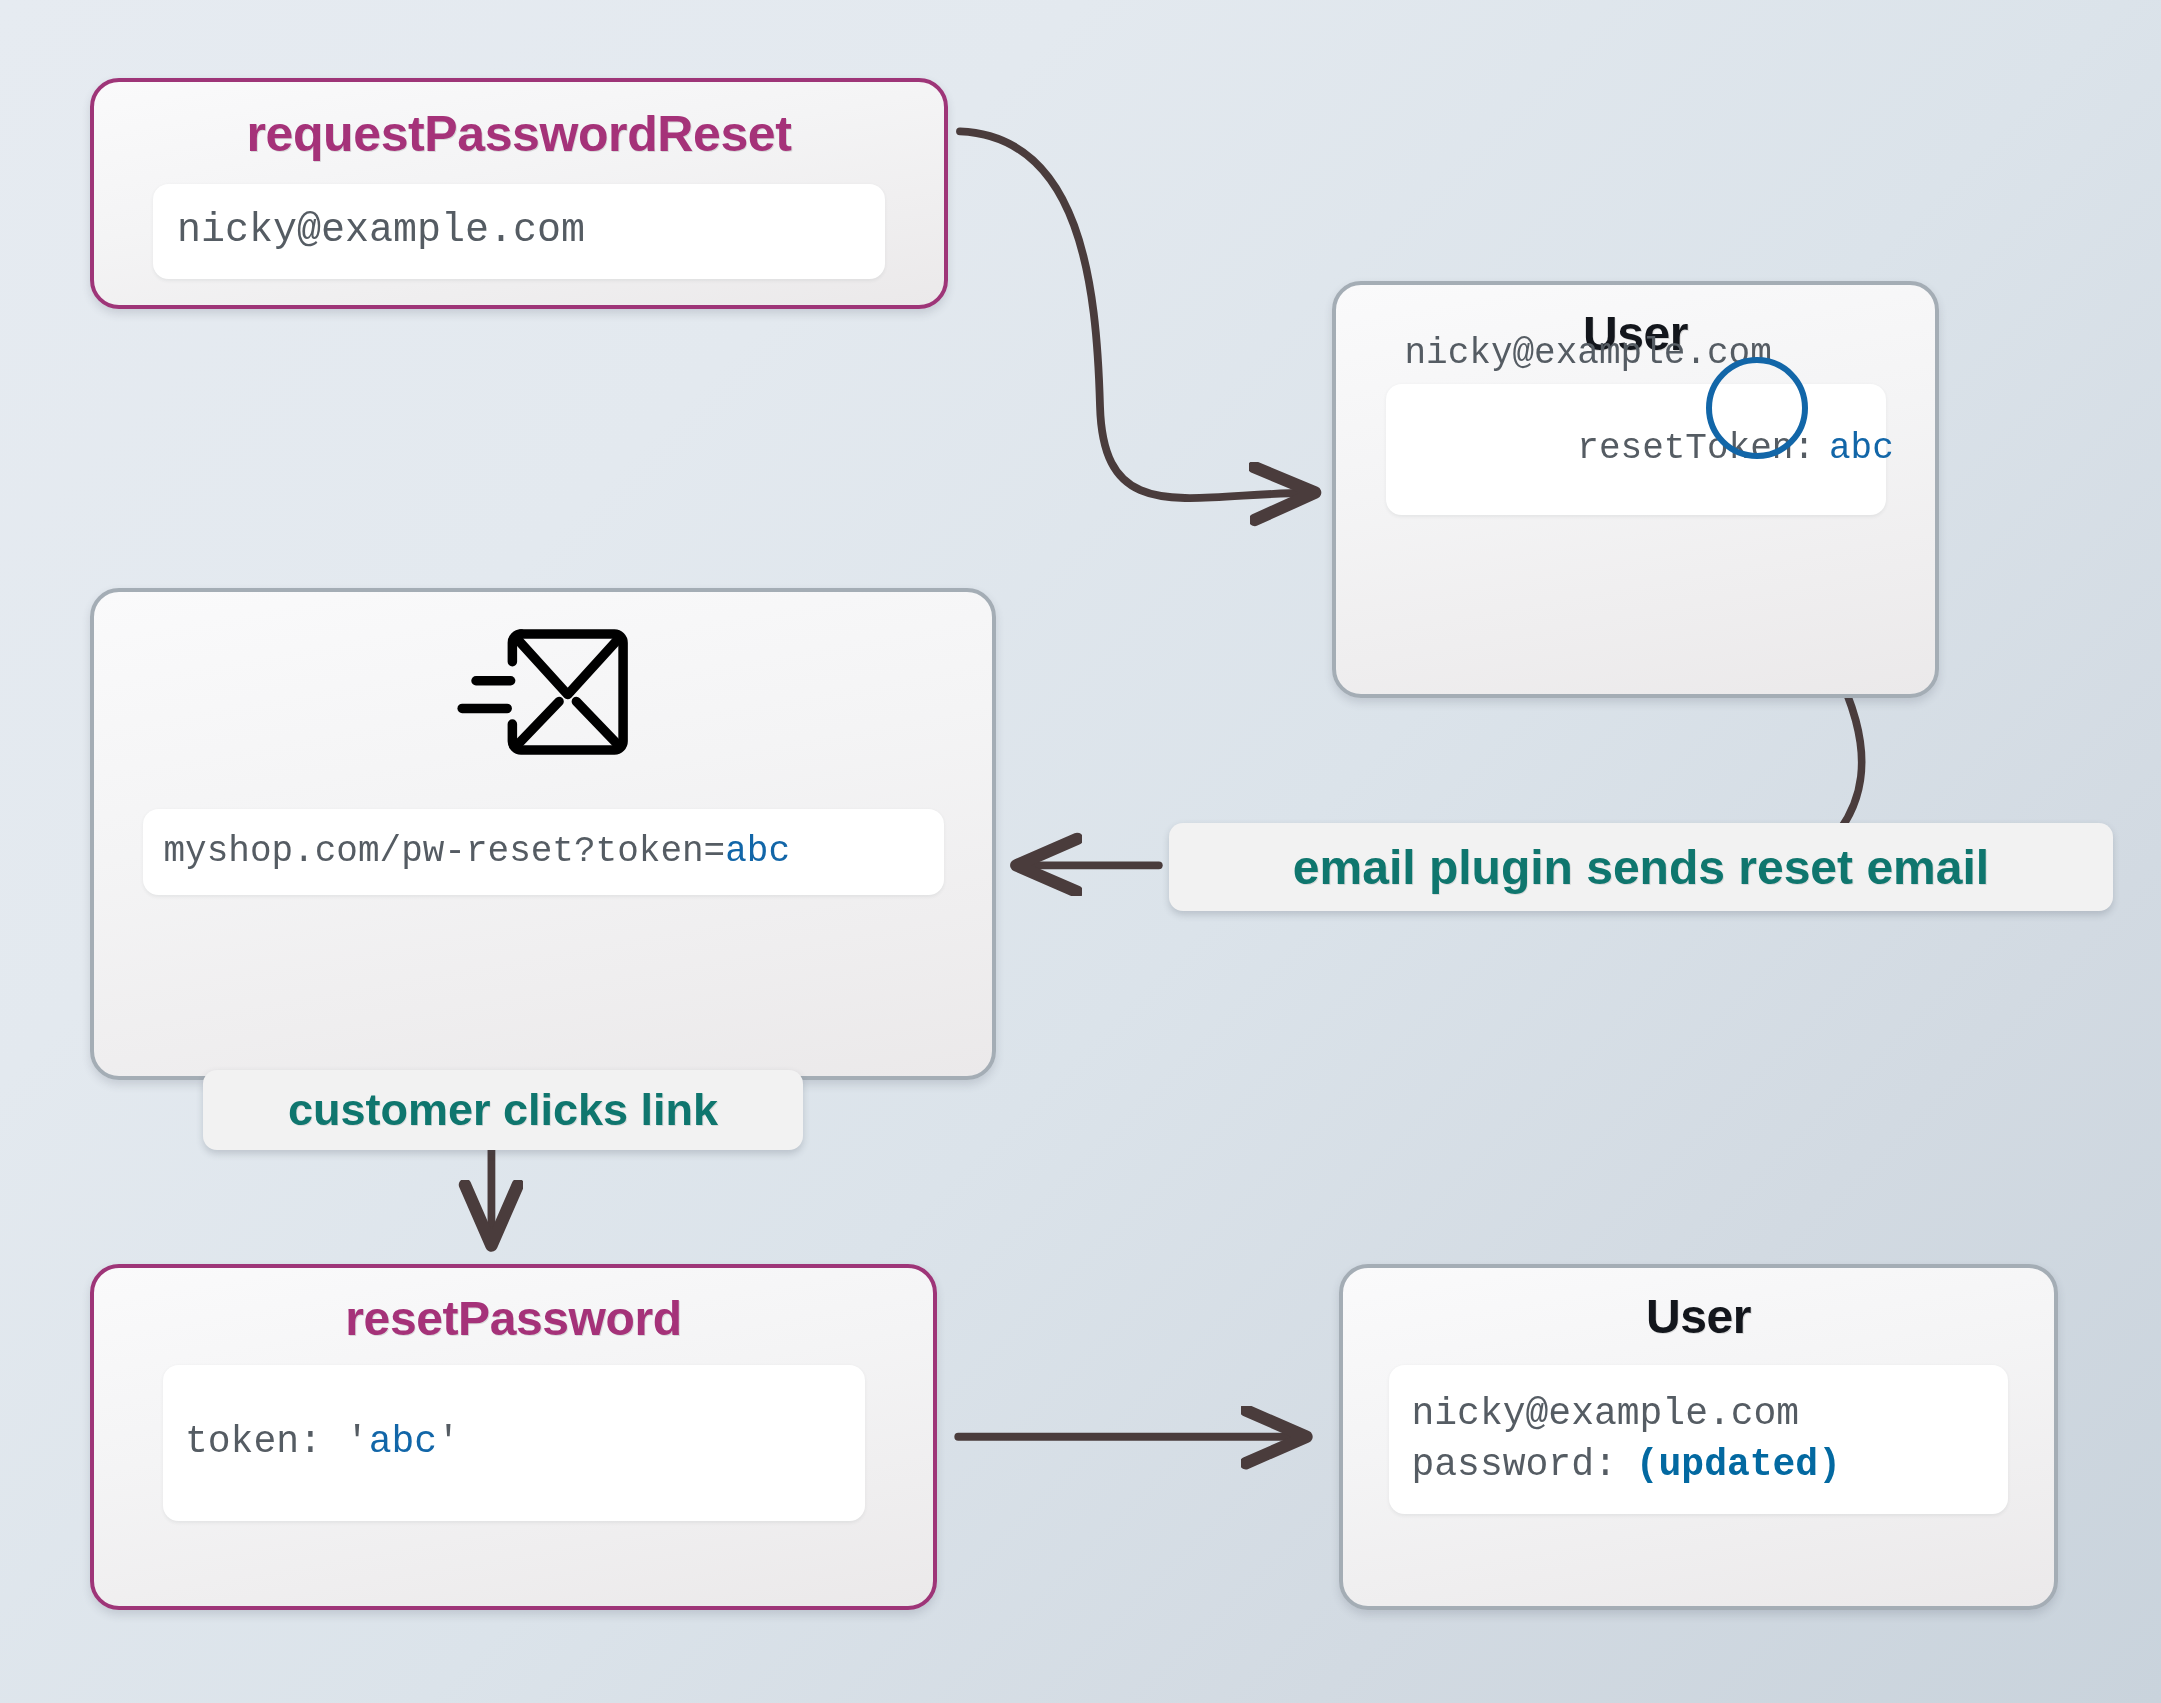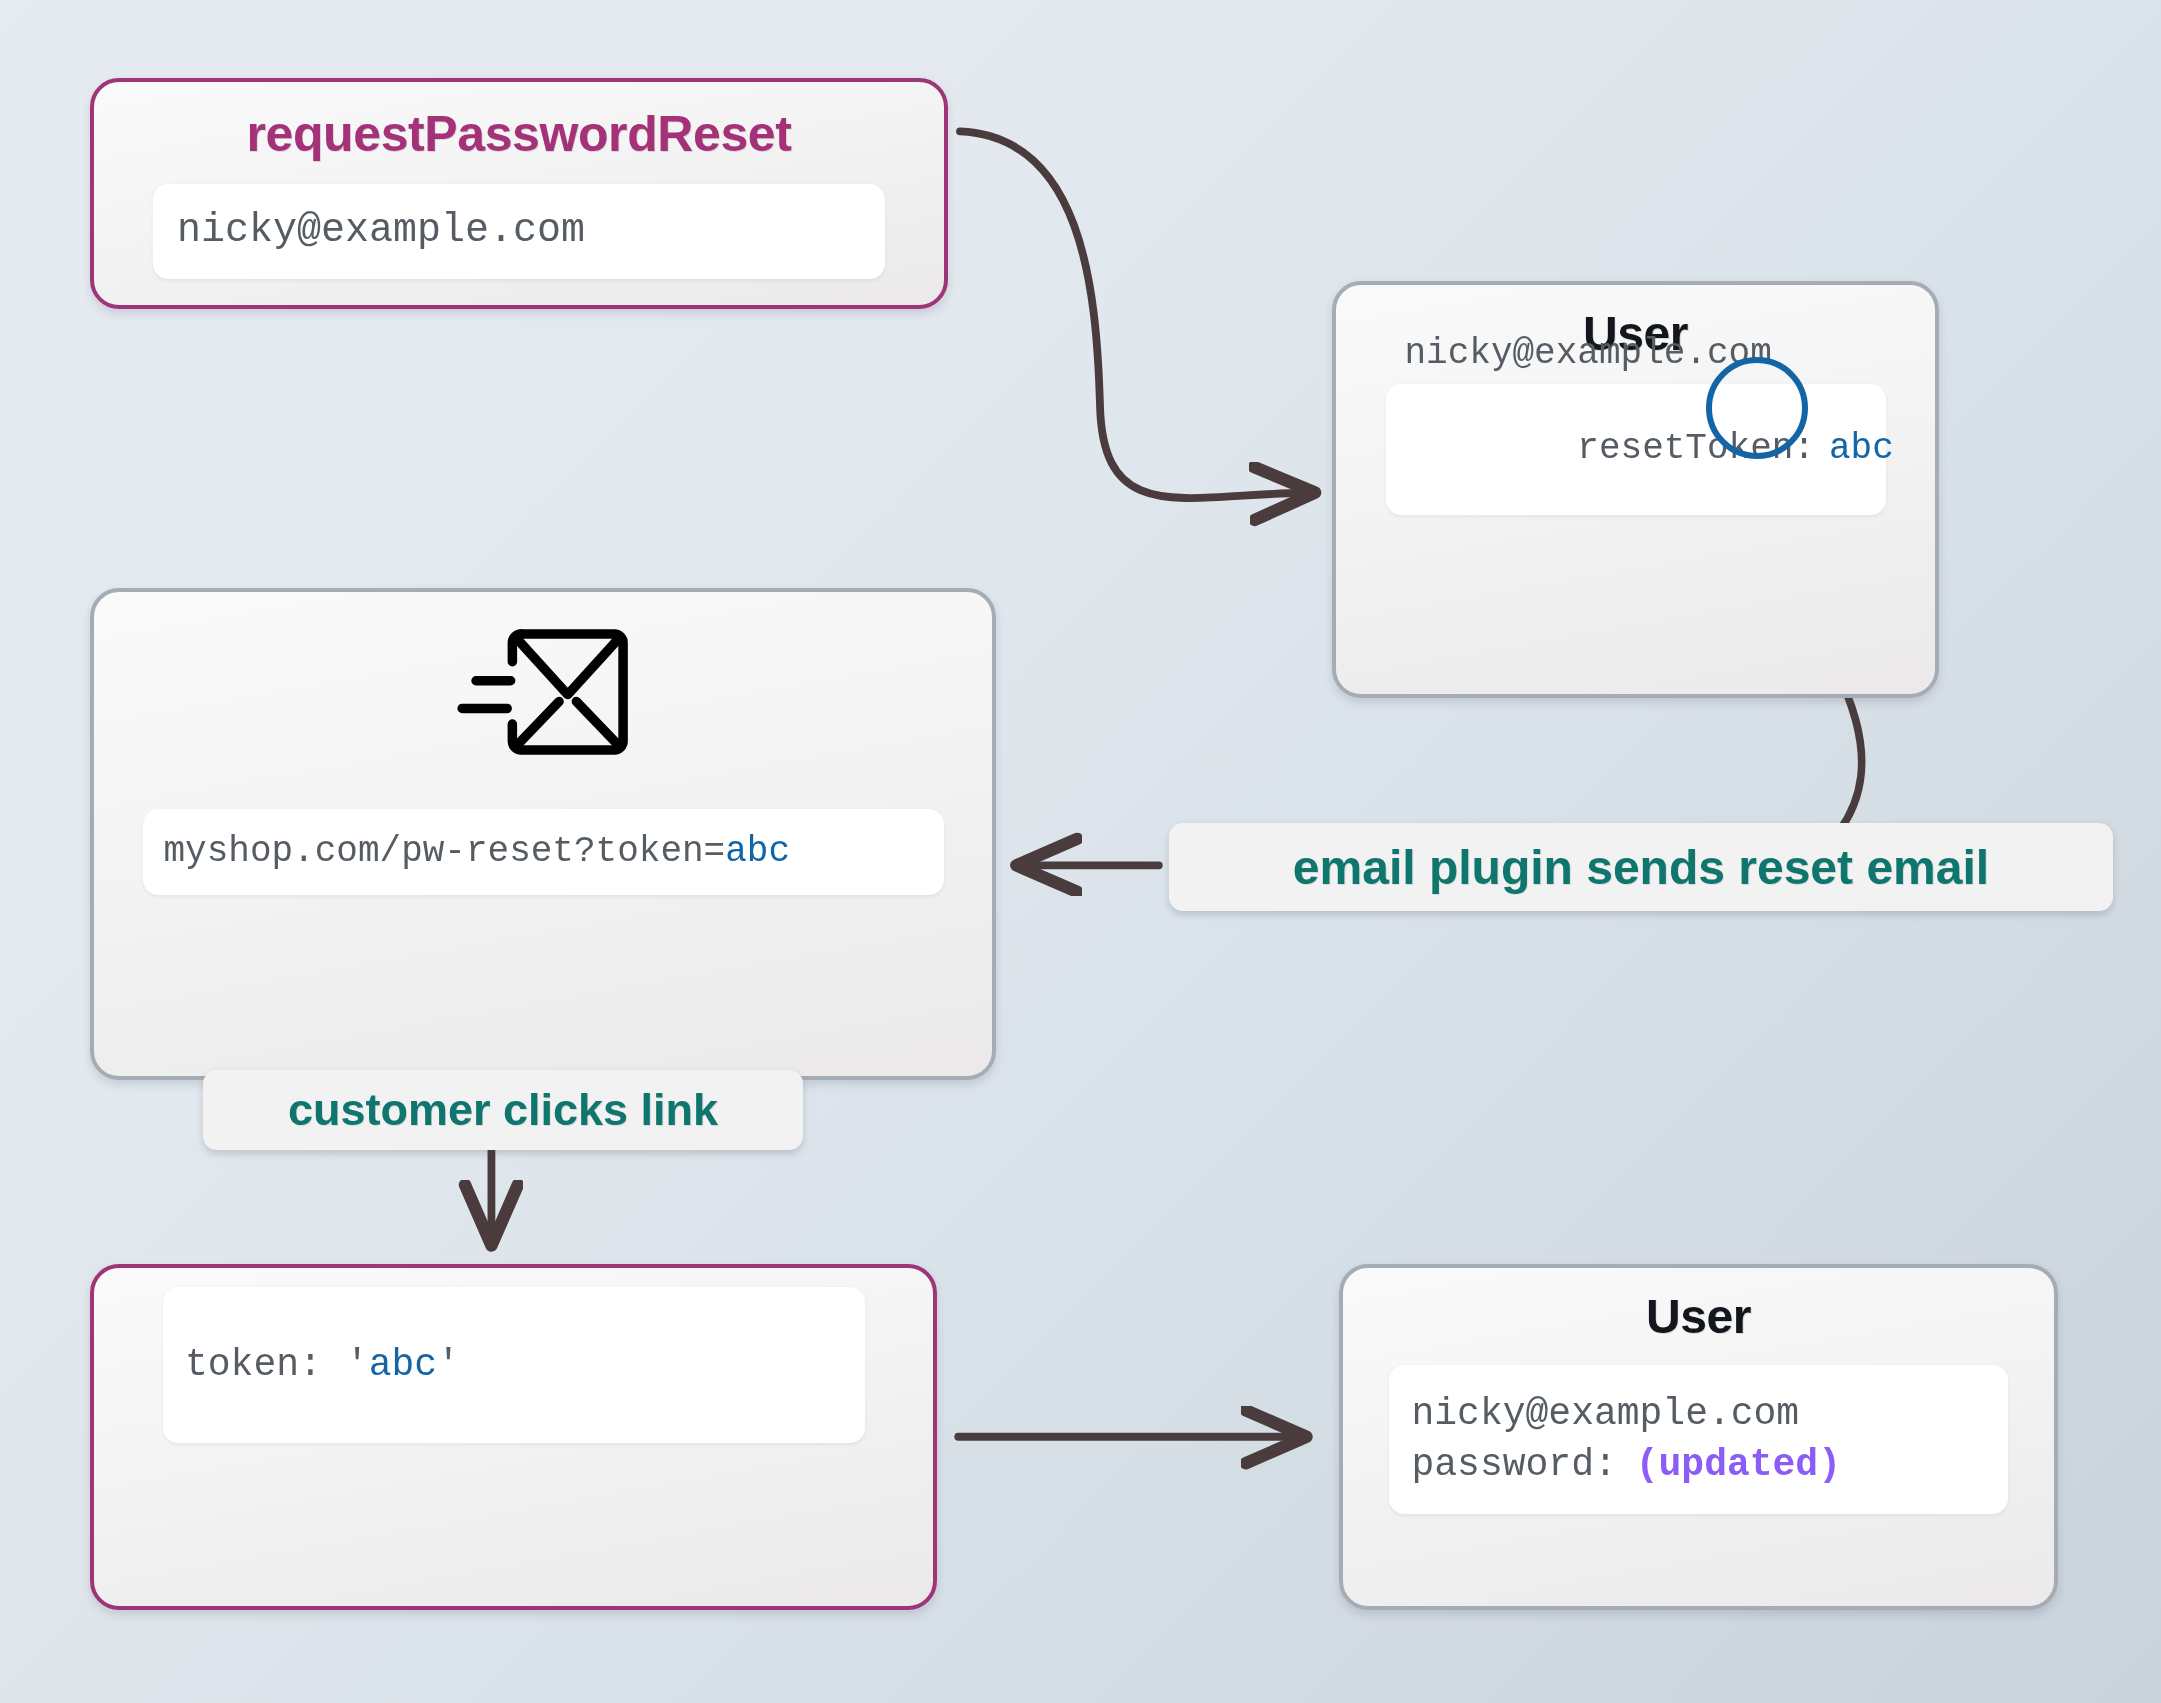--- a/index.html
+++ b/index.html
@@ -61,21 +61,21 @@
     justify-content: center;
     box-shadow: 0 1.7px 3.5px rgba(40,50,60,.07);
   }
   .mono {
     font-family: "Liberation Mono", "DejaVu Sans Mono", monospace;
     color: #555c63;
     white-space: pre;
     line-height: 1.32;
   }
   .tok-blue  { color: #1266a8; }
-  .tok-green { color: #8b5cf6; font-weight: bold; text-align: right; }
+  .tok-green { color: #0369a1; font-weight: bold; text-align: right; }
 
   
   .edge-label {
     position: absolute;
     background: #f2f2f2;
     border-radius: 14px;
     box-shadow: 0 3.5px 7px rgba(55,65,80,.20);
     display: flex;
     align-items: center;
     justify-content: center;
@@ -202,20 +202,21 @@
         <line x1="22" y1="62" x2="62" y2="62" stroke="#000" stroke-width="11" stroke-linecap="round"></line>
         <line x1="6" y1="94" x2="58" y2="94" stroke="#000" stroke-width="11" stroke-linecap="round"></line>
       </svg>
     </div>
     <div class="field-panel">
       <span class="mono"><span>myshop.com/pw-reset?token=</span><span class="tok-blue">abc</span></span>
     </div>
   </div>
 
   <div class="node accent" id="node-reset">
+    <div class="node-title accent">resetPassword</div>
     <div class="field-panel">
       <span class="mono"><span>token:</span><span style="display:inline-block;width:24px;"></span><span>'</span><span class="tok-blue">abc</span><span>'</span></span>
     </div>
   </div>
 
   <div class="node neutral" id="node-user-bottom">
     <div class="node-title neutral">User</div>
     <div class="field-panel">
       <span class="mono">nicky@example.com</span>
       <span class="mono"><span>password:</span><span style="display:inline-block;width:19px;"></span><span class="tok-green">(updated)</span></span>

